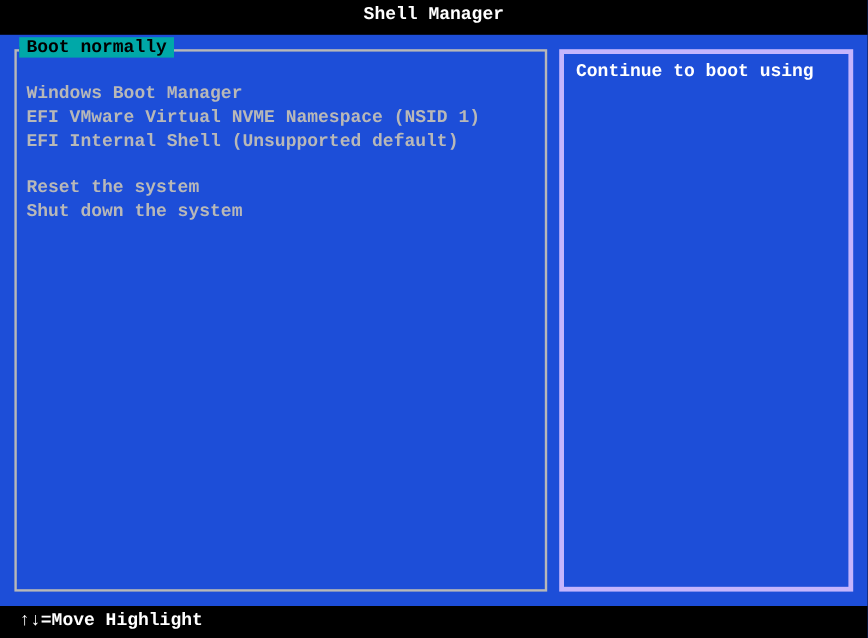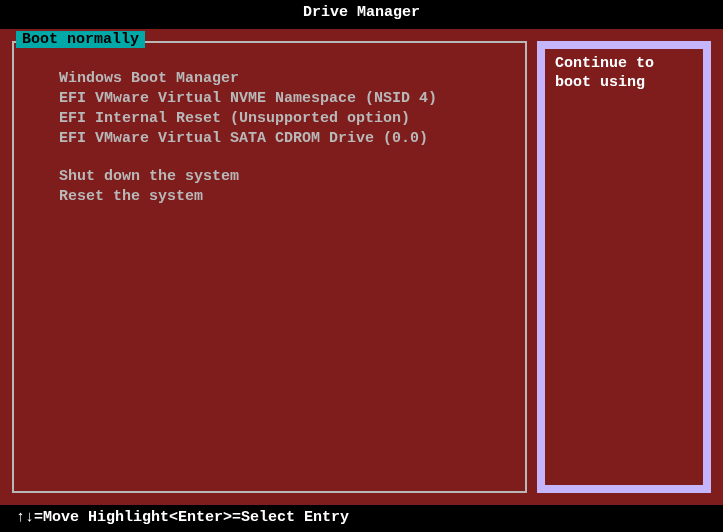--- a/index.html
+++ b/index.html
@@ -26,33 +26,33 @@
     .header {
       text-align: center;
       color: #fff;
       padding: 4px 0 8px 0;
       background: #000;
     }
     .main-area {
       flex: 1;
       display: flex;
       gap: 4px;
-      background: #7f1d1d;
+      background: #1d4ed8;
       position: relative;
       padding: 0;
     }
     .left-panel {
       flex: 1;
       position: relative;
       margin: 12px 6px 12px 12px;
     }
     .right-panel {
-      width: 174px;
+      width: 245px;
       margin: 12px 12px 12px 0;
-      border: 8px solid #c4b5fd;
+      border: 4px solid #c4b5fd;
       padding: 6px 10px;
     }
     .panel-border {
       position: absolute;
       inset: 0;
       border: 2px solid #b8b8b8;
       pointer-events: none;
     }
     .panel-title {
       position: absolute;
@@ -71,68 +71,66 @@
       background: #0000a8;
       z-index: 1;
     }
     .menu-content {
       padding: 28px 10px 10px 10px;
     }
     .menu-item {
       line-height: 1.2;
       padding: 1px 0;
       cursor: pointer;
-      margin-left: 37px;
     }
     .menu-gap {
       height: 18px;
     }
     .help-text {
       color: #fff;
       line-height: 1.25;
     }
     .footer {
       background: #000;
       color: #fff;
       padding: 4px 16px 6px 16px;
       display: flex;
+      gap: 56px;
     }
     .footer-hint {
       white-space: pre;
     }
   </style>
 </head>
 <body>
 
 <div class="screen">
   <div class="header">
-    <span>Drive Manager</span>
+    <span>Shell Manager</span>
   </div>
 
   <div class="main-area">
     <div class="left-panel">
       <div class="panel-border"></div>
       <div class="title-gap" id="title-gap" style="width: 129px;"></div>
       <div class="panel-title" id="panel-title"> Boot normally </div>
 
       <div class="menu-content">
         <div class="menu-item">Windows Boot Manager</div>
-        <div class="menu-item">EFI VMware Virtual NVME Namespace (NSID 4)</div>
-        <div class="menu-item">EFI Internal Reset (Unsupported option)</div>
-        <div class="menu-item">EFI VMware Virtual SATA CDROM Drive (0.0)</div>
+        <div class="menu-item">EFI VMware Virtual NVME Namespace (NSID 1)</div>
+        <div class="menu-item">EFI Internal Shell (Unsupported default)</div>
 
         <div class="menu-gap"></div>
 
+        <div class="menu-item">Reset the system</div>
         <div class="menu-item">Shut down the system</div>
-        <div class="menu-item">Reset the system</div>
       </div>
     </div>
 
     <div class="right-panel">
       <div class="help-text">Continue to boot using</div>
     </div>
   </div>
 
   <div class="footer">
     <span class="footer-hint">↑↓=Move Highlight</span>
-    <span class="footer-hint">&lt;Enter&gt;=Select Entry</span>
   </div>
 </div>
 
 </body></html>

